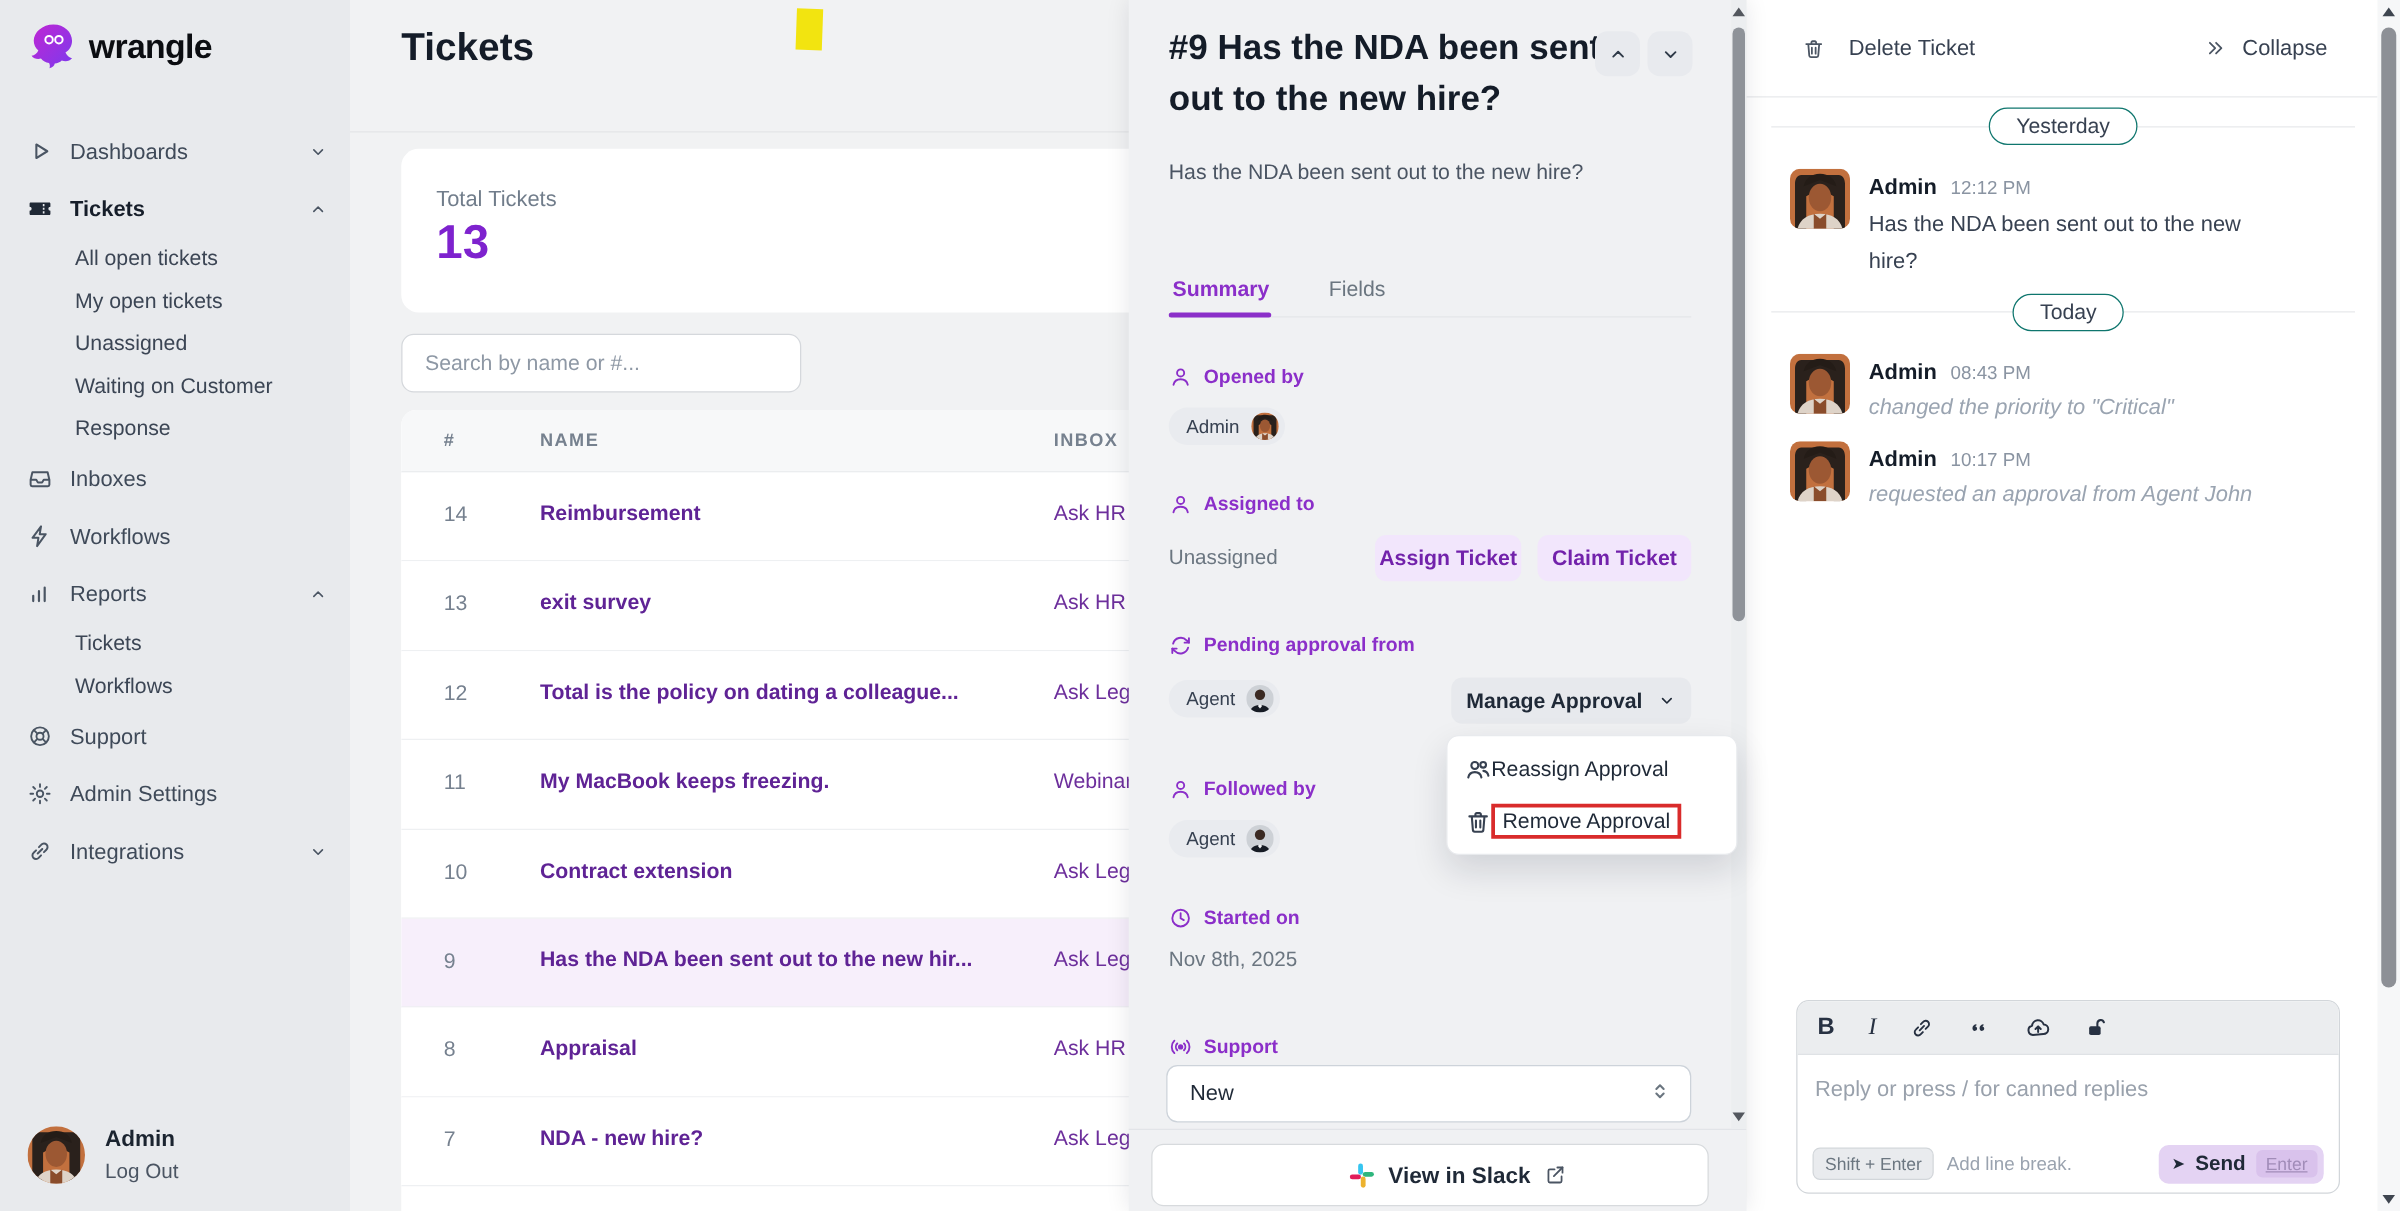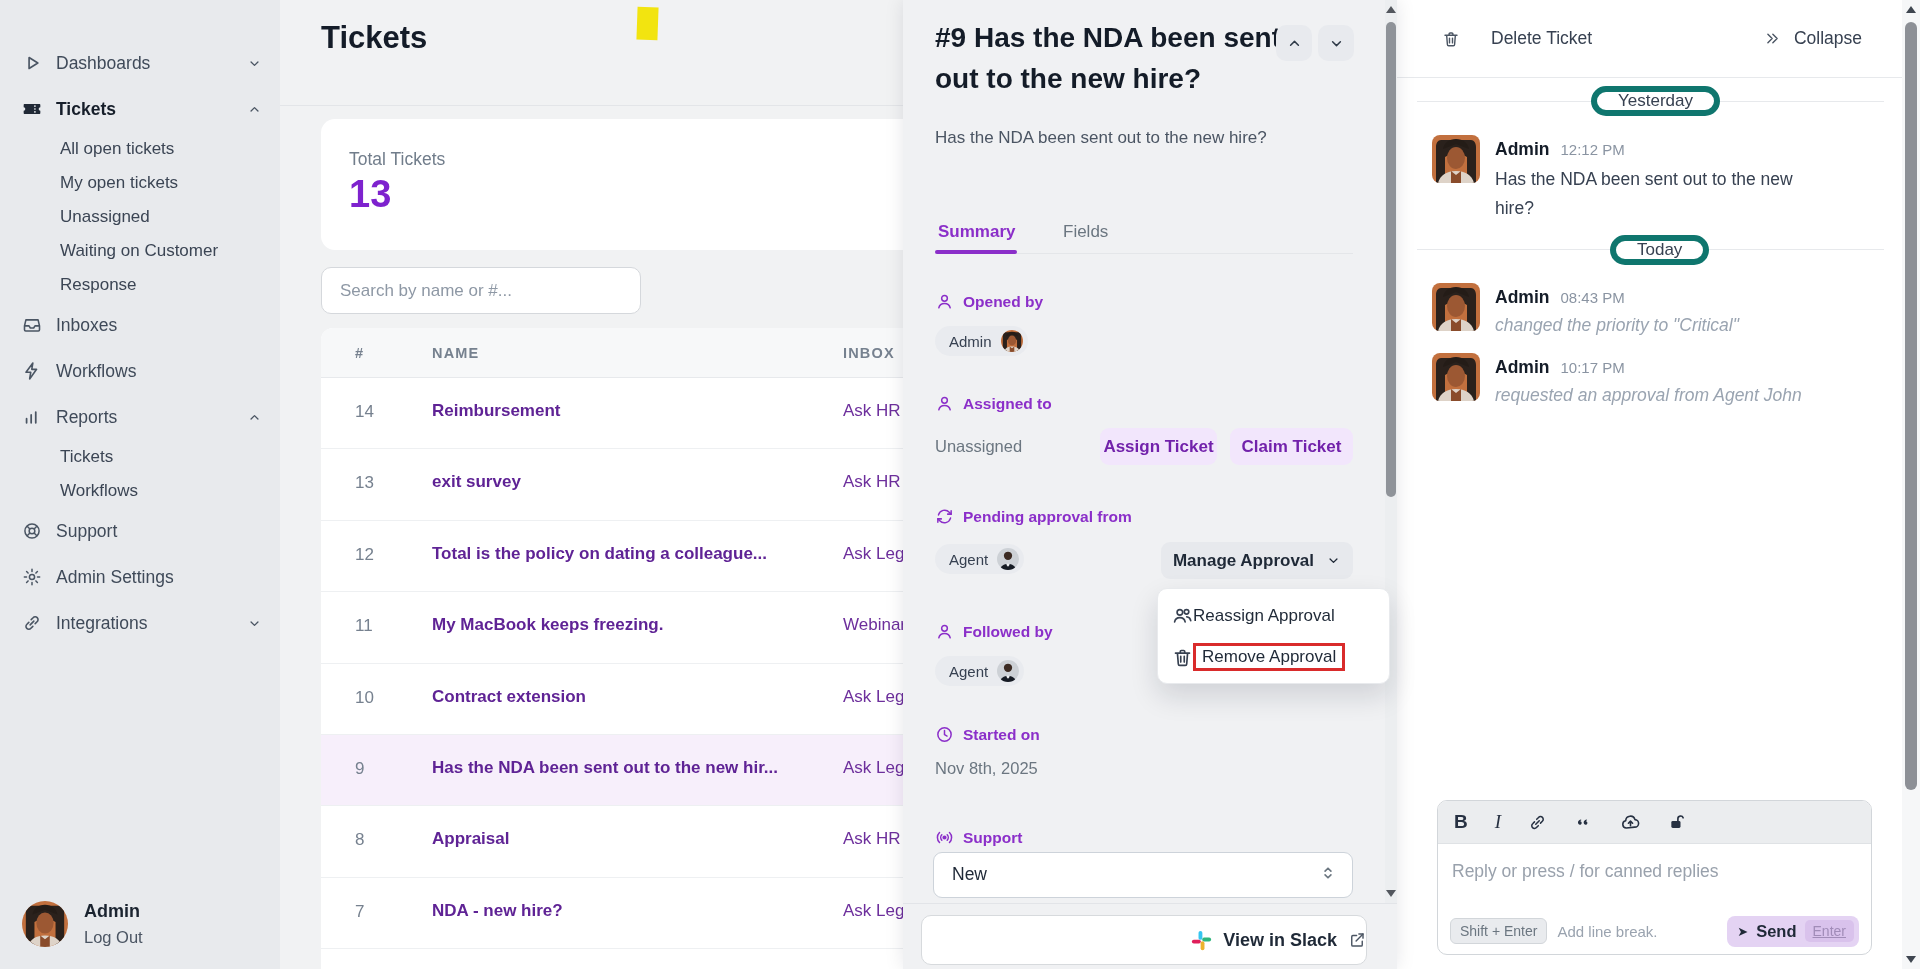--- a/index.html
+++ b/index.html
@@ -83,40 +83,40 @@
   .dd-item { position:absolute; left:14px; display:flex; align-items:center; gap:0; font-size:17px;
     color:#1f2937; cursor:pointer; }
   .dd-item .dico { color:#374151; }
   .red-box { border:3px solid #d92b2b; padding:1px 6px; }
   .status-select { position:absolute; left:30px; top:852px; width:420px; height:46px; background:#fff;
     border:1px solid #cdd3da; border-radius:9px; cursor:pointer; }
   .status-select .sel-text { position:absolute; left:18px; top:11px; font-size:17.5px; color:#1f2937; }
   .status-select .stepper { position:absolute; right:14px; top:8px; color:#6b7680; }
   .dp-footer { position:absolute; left:0; bottom:0; width:100%; height:66px; border-top:1px solid #e2e4e8; }
   .slack-btn { position:absolute; left:18px; top:11px; width:446px; height:50px; background:#fff;
-    border:1px solid #d7dadd; border-radius:10px; display:flex; align-items:center; justify-content:flex-end;
+    border:1px solid #d7dadd; border-radius:10px; display:flex; align-items:center; justify-content:center;
     gap:11px; font-size:18px; font-weight:700; color:#1f2937; cursor:pointer;
     font-family:"Liberation Sans","DejaVu Sans",sans-serif;padding-left:44px; }
   
   .dp-scroll { position:absolute; left:482px; top:0; width:12px; height:903px; background:#eceef0; }
   .dp-thumb { position:absolute; left:1px; top:22px; width:10px; height:475px; background:#8f9399; border-radius:6px; }
   .tri { width:0; height:0; position:absolute; left:1px; }
   .tri-up { border-left:5px solid transparent; border-right:5px solid transparent; border-bottom:7px solid #53575e; top:6px; }
   .tri-down { border-left:5px solid transparent; border-right:5px solid transparent; border-top:7px solid #53575e; bottom:6px; }
 
   
   .chat { position:absolute; left:1397px; top:0; width:523px; height:969px; background:#fff; z-index:4; }
   .chat-header { position:absolute; left:0; top:0; width:505px; height:78px; border-bottom:1px solid #e7e9ec; }
-  .chat-del { position:absolute; left:45px; top:28px; display:flex; align-items:center; gap:31px;
+  .chat-del { position:absolute; left:45px; top:28px; display:flex; align-items:center; gap:19px;
     font-size:17.5px; color:#374151; cursor:pointer; }
   .chat-collapse { position:absolute; right:40px; top:28px; display:flex; align-items:center; gap:13px;
     font-size:17.5px; color:#374151; cursor:pointer; }
   .chat-del .cico, .chat-collapse .cico { color:#4b5563; }
   .day-line { position:absolute; left:20px; width:467px; height:1px; background:#e7e9ec; }
-  .day-pill { position:absolute; height:30px; background:#fff; border:6px solid #0f766e; border-radius:16px;
+  .day-pill { position:absolute; height:30px; background:#fff; border:1px solid #0f766e; border-radius:16px;
     padding:0 21px; font-size:17px; color:#374151; display:flex; align-items:center; }
   .msg-avatar { position:absolute; left:35px; width:48px; height:48px; border-radius:8px; overflow:hidden; }
   .msg-head { position:absolute; left:98px; display:flex; align-items:baseline; gap:11px; }
   .msg-author { font-size:17.5px; font-weight:700; color:#141c28; }
   .msg-time { font-size:15px; color:#8a94a2; }
   .msg-text { position:absolute; left:98px; width:316px; font-size:17.5px; line-height:29px; color:#374151; }
   .msg-text.sys { font-style:italic; color:#9aa4b1; width:340px; }
 
   .composer { position:absolute; left:40px; top:800px; width:435px; height:155px; background:#fff;
     border:1px solid #d2d6da; border-radius:10px; overflow:hidden; }
@@ -269,20 +269,26 @@
     <g id="av-man">
         <rect width="48" height="48" fill="#cdd1d6"></rect>
         <circle cx="24" cy="17" r="9" fill="#3b2a22"></circle>
         <path d="M6 48c2-9 9-13 18-13s16 4 18 13z" fill="#161b24"></path>
         <path d="M20 36l4 5 4-5-4-2z" fill="#f1f2f4"></path>
       </g>
   </defs>
 </svg>
 
 <div class="sidebar">
+  <div class="logo">
+    <svg width="42" height="42" viewBox="0 0 48 48">
+        <use href="#i-octopus"></use>
+      </svg>
+    <span class="logo-text">wrangle</span>
+  </div>
   <div class="nav">
     <div class="nav-item">
       <svg class="nico" width="20" height="20" viewBox="0 0 24 24">
           <use href="#i-play"></use>
         </svg>
       <span>Dashboards</span>
       <svg class="chev" width="15" height="15" viewBox="0 0 24 24">
           <use href="#i-chev-down"></use>
         </svg>
     </div>

